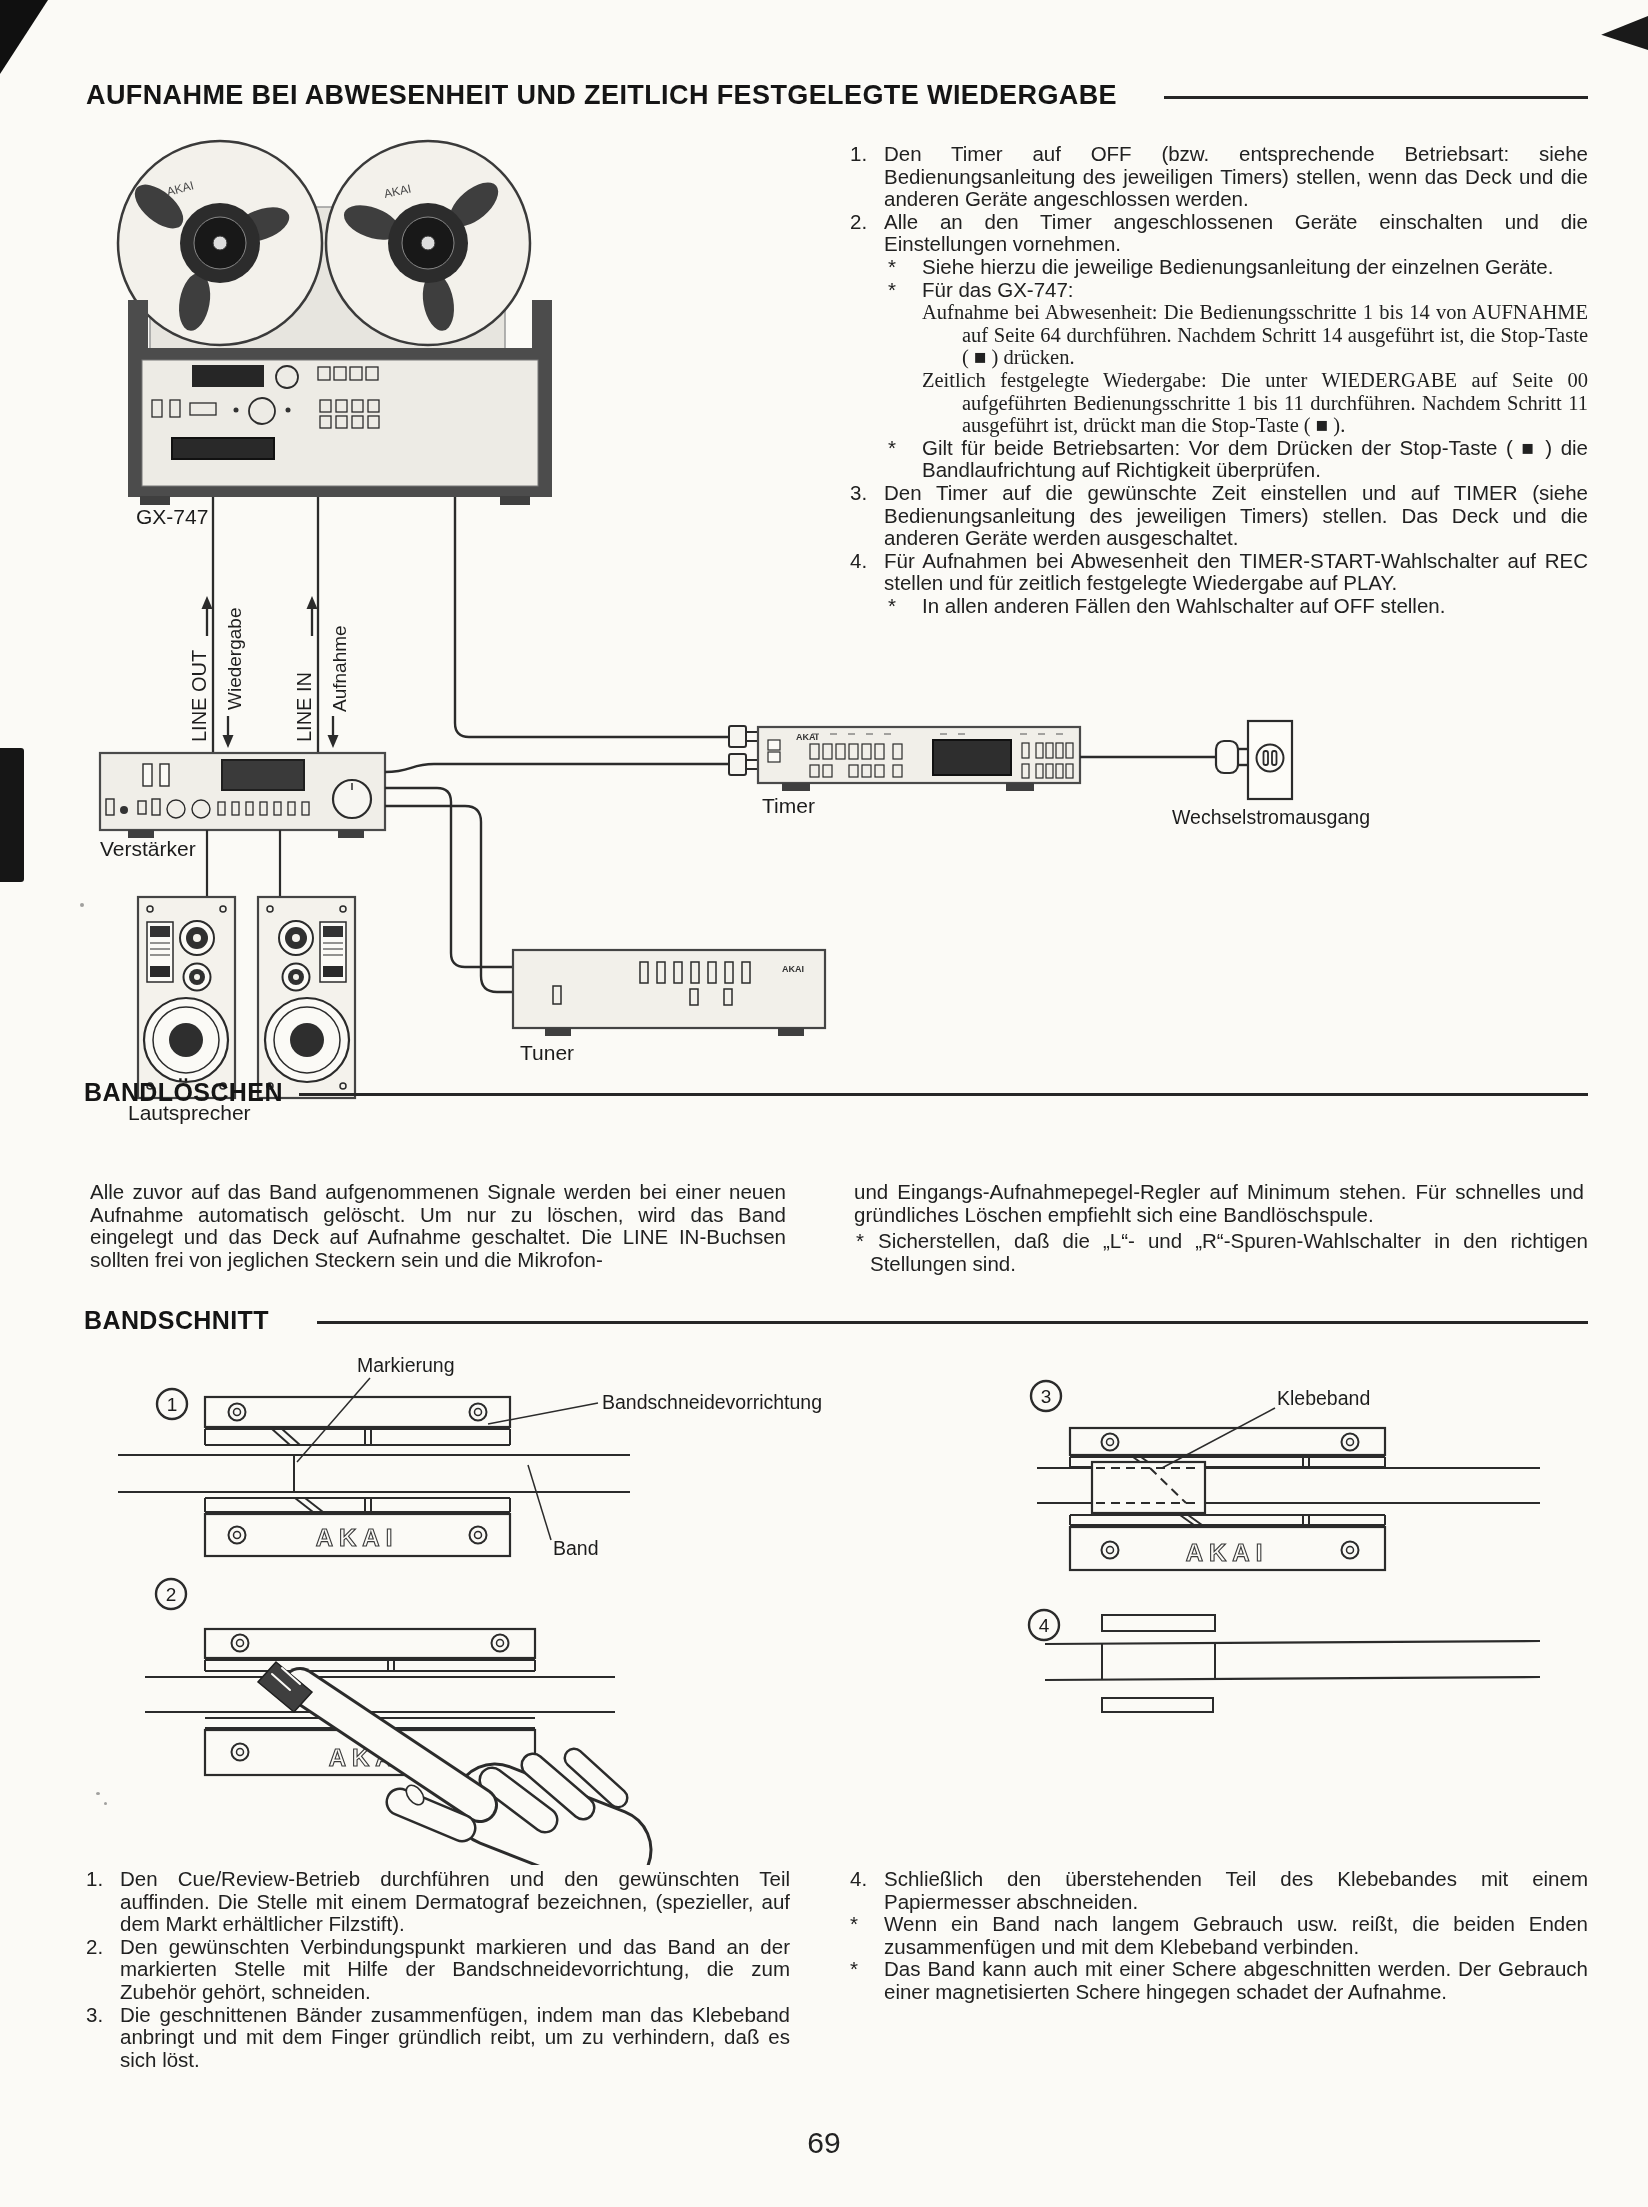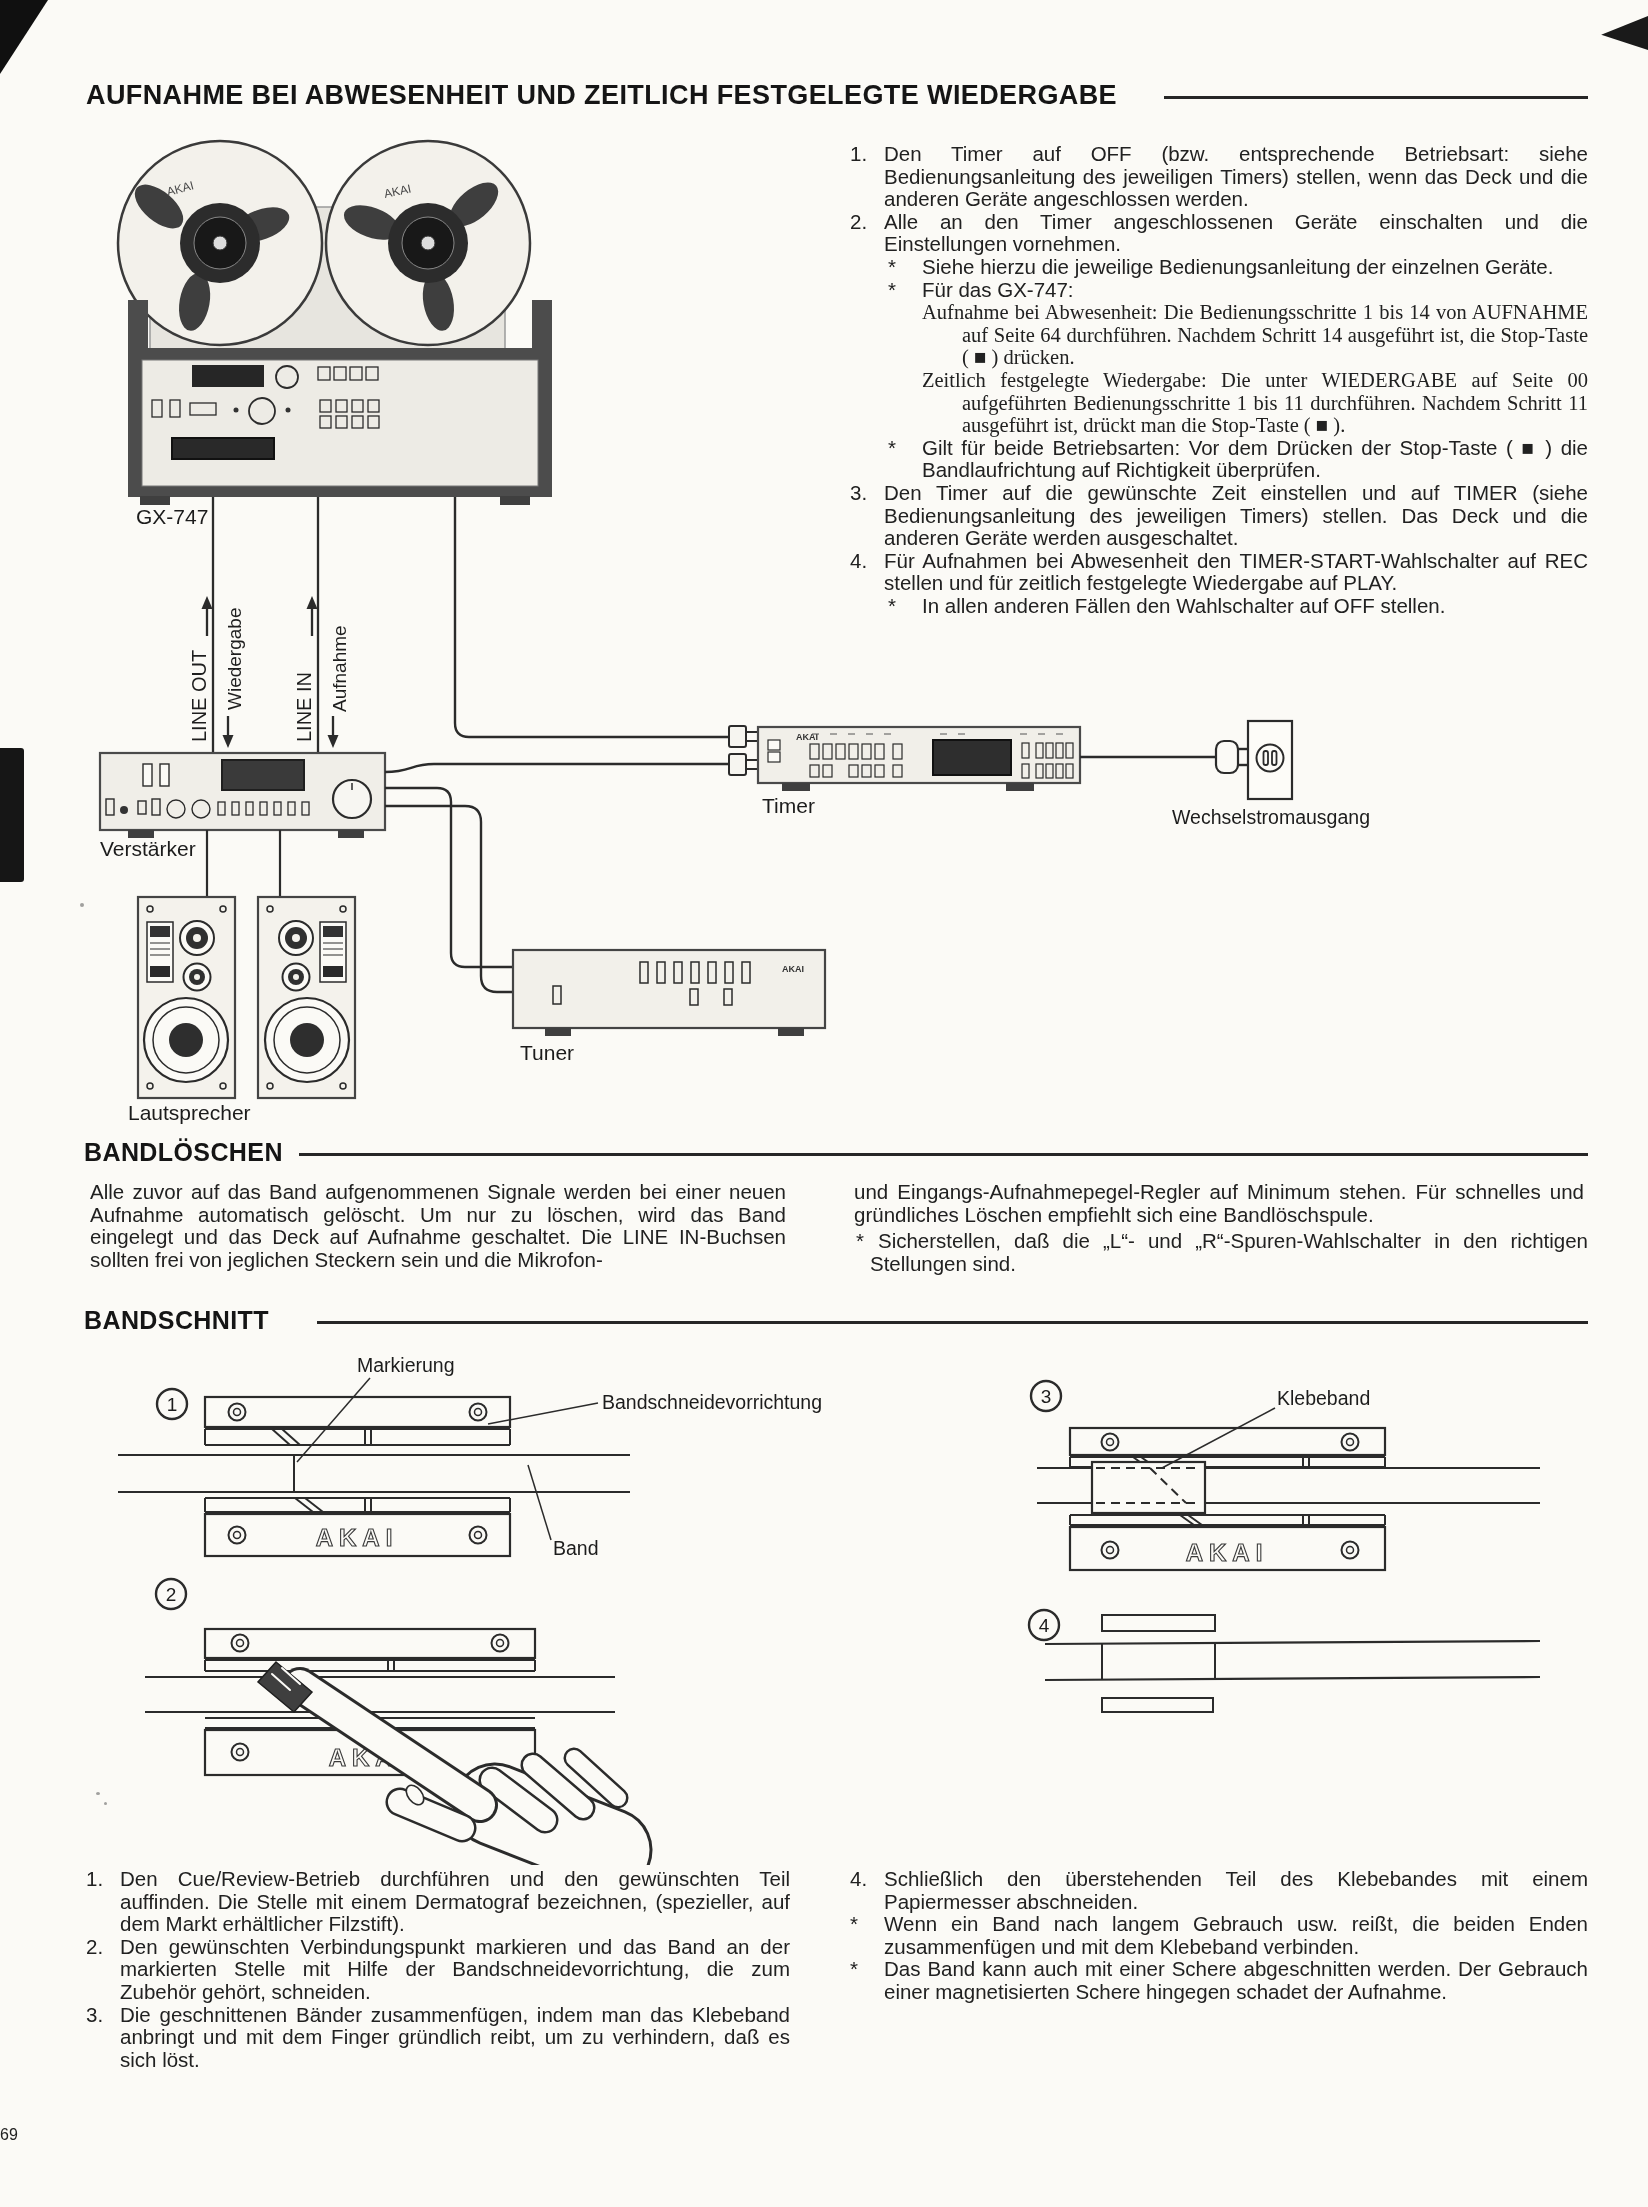--- a/index.html
+++ b/index.html
@@ -20,21 +20,21 @@
   .note0{padding-left:20px;text-indent:-14px;}
   .note0 .m{margin-right:14px;}
   .subp{margin-left:112px;text-indent:-40px;text-align:justify;font-family:Liberation Serif, serif;}
   .p{margin:4px;}
   .corner-tl{position:absolute;left:0;top:0;width:48px;height:74px;background:#101010;
              clip-path:polygon(0 0,100% 0,0 100%);}
   .corner-tr{position:absolute;right:0;top:16px;width:52px;height:34px;background:#1a1a1a;
              clip-path:polygon(100% 0,100% 100%,10% 55%);}
   .edge-tab{position:absolute;left:0;top:748px;width:24px;height:134px;background:#161616;border-radius:0 3px 3px 0;}
   .speck{position:absolute;background:#555;border-radius:50%;opacity:.55;}
-  .pagenum{position:absolute;left:0;right:0;font-size:16px;color:#222;}
+  .pagenum{position:absolute;left:0;right:0;text-align:center;font-size:30px;color:#222;}
   svg text{font-family:"Liberation Sans","DejaVu Sans",sans-serif;}
 </style>
 </head>
 <body>
 
 <div class="page">
 
   <div class="corner-tl"></div>
   <div class="corner-tr"></div>
   <div class="edge-tab"></div>
@@ -335,21 +335,21 @@
     <div class="li">
       <span class="n">4.</span>
       <span class="t">Für Aufnahmen bei Abwesenheit den TIMER-START-Wahlschalter auf REC stellen und für zeitlich festgelegte Wiedergabe auf PLAY.</span>
     </div>
     <div class="note">
       <span class="m">*</span>
       <span class="t">In allen anderen Fällen den Wahlschalter auf OFF stellen.</span>
     </div>
   </div>
 
-  <div class="heading h-sub" style="left:84px;top:1138px;width:1504px;">
+  <div class="heading h-sub" style="left:84px;top:1078px;width:1504px;">
     <span>BANDLÖSCHEN</span>
     <span class="rule"></span>
   </div>
   <div class="col" style="left:86px;top:1177px;width:704px;">
     <p class="p">Alle zuvor auf das Band aufgenommenen Signale werden bei einer neuen Aufnahme automatisch gelöscht. Um nur zu löschen, wird das Band eingelegt und das Deck auf Aufnahme geschaltet. Die LINE IN-Buchsen sollten frei von jeglichen Steckern sein und die Mikrofon-</p>
   </div>
   <div class="col" style="left:850px;top:1177px;width:738px;">
     <p class="p">und Eingangs-Aufnahmepegel-Regler auf Minimum stehen. Für schnelles und gründliches Löschen empfiehlt sich eine Bandlöschspule.</p>
     <div class="note0">
       <span class="m">*</span><span>Sicherstellen, daß die „L“- und „R“-Spuren-Wahlschalter in den richtigen Stellungen sind.</span>

